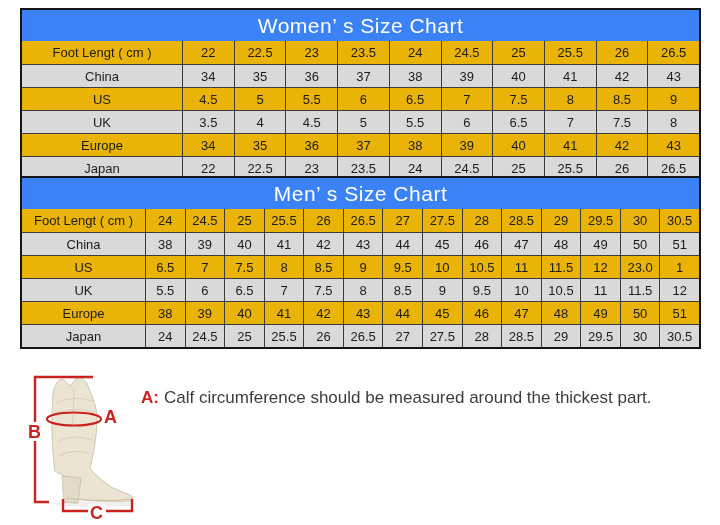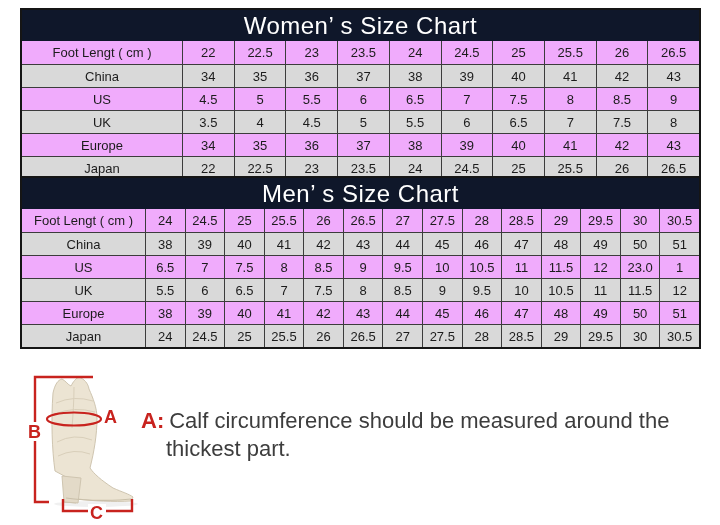--- a/index.html
+++ b/index.html
@@ -3,34 +3,34 @@
 <meta charset="utf-8">
 <style>
   html,body{margin:0;padding:0;background:#ffffff;}
   #stage{position:relative;width:720px;height:525px;background:#ffffff;overflow:hidden;
          font-family:"Liberation Sans","DejaVu Sans",sans-serif;}
 
   
   .size-table{position:absolute;left:20px;width:681px;border:2px solid #151515;background:#ffffff;box-sizing:border-box;}
   .size-table.women{top:8px;}
   .size-table.men{top:176px;}
-  .title-bar{height:31px;background:#0f172a;color:#ffffff;display:flex;align-items:center;justify-content:center;
-             font-size:24px;letter-spacing:.5px;}
-  .rows .trow{display:grid;height:23px;background:#f0abfc;}
+  .title-bar{height:31px;background:#3b82f6;color:#ffffff;display:flex;align-items:center;justify-content:center;
+             font-size:21px;letter-spacing:.5px;}
+  .rows .trow{display:grid;height:23px;background:#eab308;}
   .rows .trow:nth-child(even){background:#d9d9d9;}
   .cell{display:flex;align-items:center;justify-content:center;font-size:13px;color:#1c1c1c;
         border-left:1px solid #3c3c3c;border-top:1px solid #3c3c3c;overflow:hidden;white-space:nowrap;}
   .cell:first-child{border-left:none;}
   .rows .trow:first-child .cell{border-top:none;}
 
   
   #boot-figure{position:absolute;left:8px;top:370px;width:142px;height:152px;}
 
   
-  .notes{position:absolute;left:141px;top:407px;width:578px;font-size:22px;line-height:28px;color:#3d3d3d;}
+  .notes{position:absolute;left:141px;top:384px;width:578px;font-size:17px;line-height:28px;color:#3d3d3d;}
   .note{padding-left:25px;text-indent:-25px;}
   .note .np{color:#c8231e;font-weight:bold;margin-right:5px;}
   .note .cont{display:block;padding-left:0;text-indent:0;}
 </style>
 </head>
 <body>
 
 <div id="stage">
 
   <div class="size-table women">

